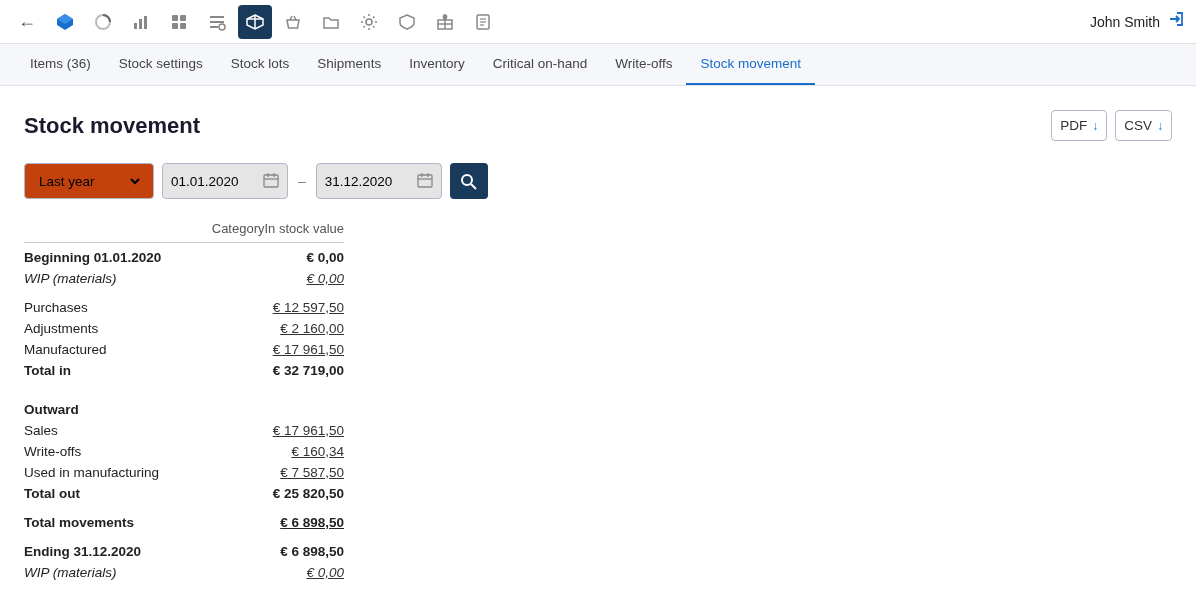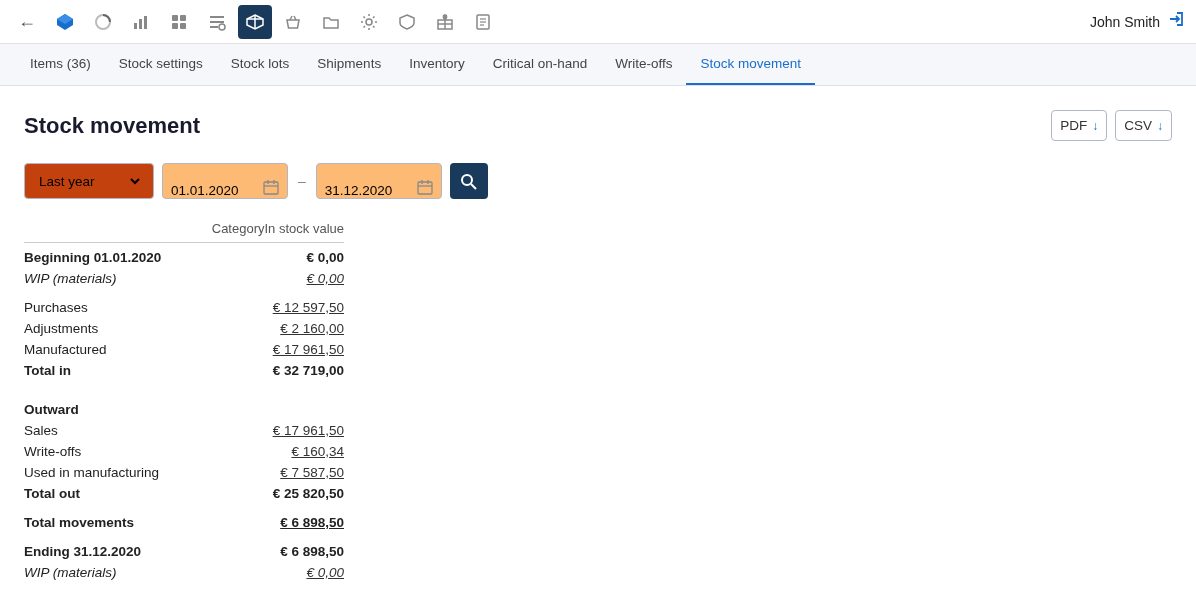--- a/index.html
+++ b/index.html
@@ -133,26 +133,26 @@
     .period-select select {
       border: none;
       background: transparent;
       font-size: 13.5px;
       cursor: pointer;
       outline: none;
       flex: 1;
     }
     .date-input-wrap {
       display: flex;
-      align-items: flex-end;
+      align-items: center;
       border: 1.5px solid #b0b8c8;
       border-radius: 4px;
       height: 36px;
       padding: 0 8px;
-      background: #fdba74;
+      background: #e5e5e5;
       gap: 6px;
       font-size: 13.5px;
     }
     .date-input-wrap input {
       border: none;
       outline: none;
       font-size: 13.5px;
       width: 86px;
       background: transparent;
     }

